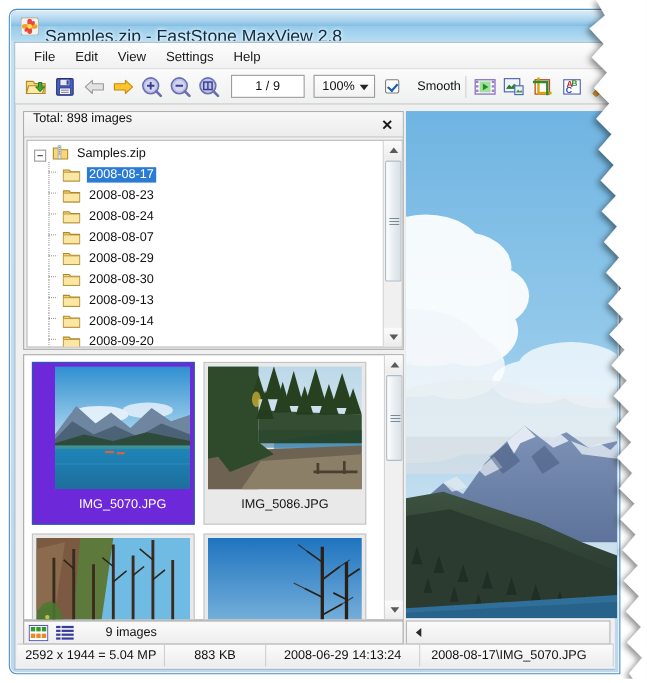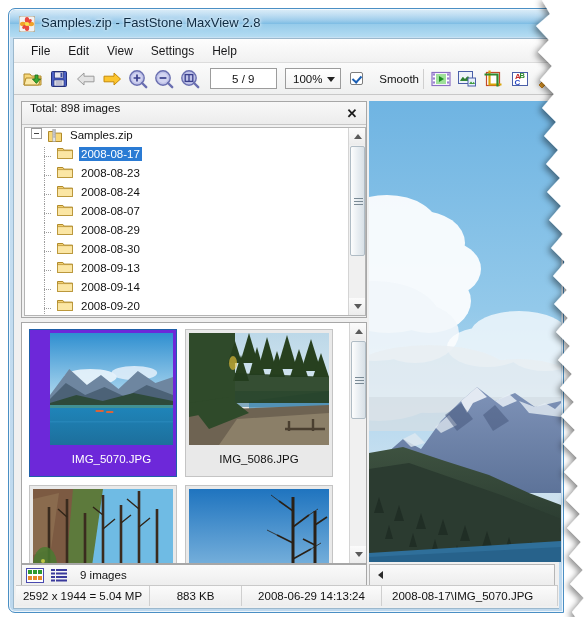--- a/index.html
+++ b/index.html
@@ -42,22 +42,22 @@
   }
   #title-bar::after{
     content:""; position:absolute; left:0; top:0; width:100%; height:50%;
     background: linear-gradient(to bottom, rgba(255,255,255,.55), rgba(255,255,255,0));
   }
   #app-icon {
     position: absolute; left: 9px; top: 6px;
     width: 16px; height: 16px; z-index: 3;
   }
   #title-text {
-    position: absolute; left: 31px; top: 5px;
-    font-size: 13px; color: #0d2a41; white-space: nowrap; z-index: 3;
+    position: absolute; left: 31px; top: 15px;
+    font-size: 16px; color: #0d2a41; white-space: nowrap; z-index: 3;
     text-shadow: 0 0 3px rgba(255,255,255,.9), 0 0 5px rgba(255,255,255,.7);
   }
 
   
   #client {
     position: absolute;
     left: 5px; top: 30px;
     width: 546px; height: 571px;
     background: #f0f0f0;
     border: 1px solid #9bb8cd;
@@ -152,21 +152,21 @@
     width: 342px; height: 189px;
     background: #fff; border: 1px solid #b4b4b4;
     overflow: hidden;
   }
   #tree-scroll {
     position: absolute; left: 0; top: 0;
     width: 325px; height: 100%;
     overflow: hidden;
   }
   .tree-row {
-    height: 19px; display: flex; align-items: flex-start;
+    height: 19px; display: flex; align-items: flex-end;
     font-size: 11.5px; color: #111; white-space: nowrap;
     position: relative;
   }
   .tree-row.root { padding-left: 6px; }
   .tree-row.child { padding-left: 32px; }
   .expander {
     width: 11px; height: 11px; border: 1px solid #9b9b9b;
     background: #fff; position: relative; margin-right: 5px; flex: none;
   }
   .expander::before {
@@ -245,21 +245,21 @@
 
   
   #thumb-status {
     position: absolute; left: 7px; top: 525px;
     width: 346px; height: 22px;
     background: linear-gradient(to bottom,#fafafa,#eeeeee);
     border: 1px solid #a7a7a7;
     display: flex; align-items: center; padding-left: 4px; gap: 6px;
   }
   .view-ico { width:18px;height:15px; cursor: default; }
-  #images-count { font-size: 11.5px; color: #111; margin-left: 6px; }
+  #images-count { font-size: 11.5px; color: #111; margin-left: 22px; }
 
   
   #collapse-handle {
     position: absolute; left: 355px; top: 525px;
     width: 186px; height: 22px;
     background: linear-gradient(to bottom,#fafafa,#ededed);
     border: 1px solid #b6b6b6;
     display: flex; align-items: center; padding-left: 8px;
   }
   .tri-left {
@@ -392,21 +392,21 @@
       <div class="tb-btn">
         <svg width="20" height="20" viewBox="0 0 20 20">
           <circle cx="9" cy="9" r="7.2" fill="#bfc2e8" stroke="#6a6fb0" stroke-width="1.4"></circle>
           <rect x="5.2" y="5.6" width="7.6" height="6.8" fill="none" stroke="#3a3f8c" stroke-width="1.3"></rect>
           <path d="M9 5.6v6.8" stroke="#3a3f8c" stroke-width="1.3"></path>
           <path d="M14 14l4.2 4.2" stroke="#6a6fb0" stroke-width="2.4" stroke-linecap="round"></path>
         </svg>
       </div>
 
       <div class="page-box">
-        <span>5 / 9</span>
+        <span>1 / 9</span>
       </div>
 
       <div class="zoom-box">
         <span class="val">100%</span>
         <span class="zoom-arrow"></span>
       </div>
 
       <div class="smooth-wrap">
         <span class="chk"></span>
         <span class="smooth-lbl">Smooth</span>

